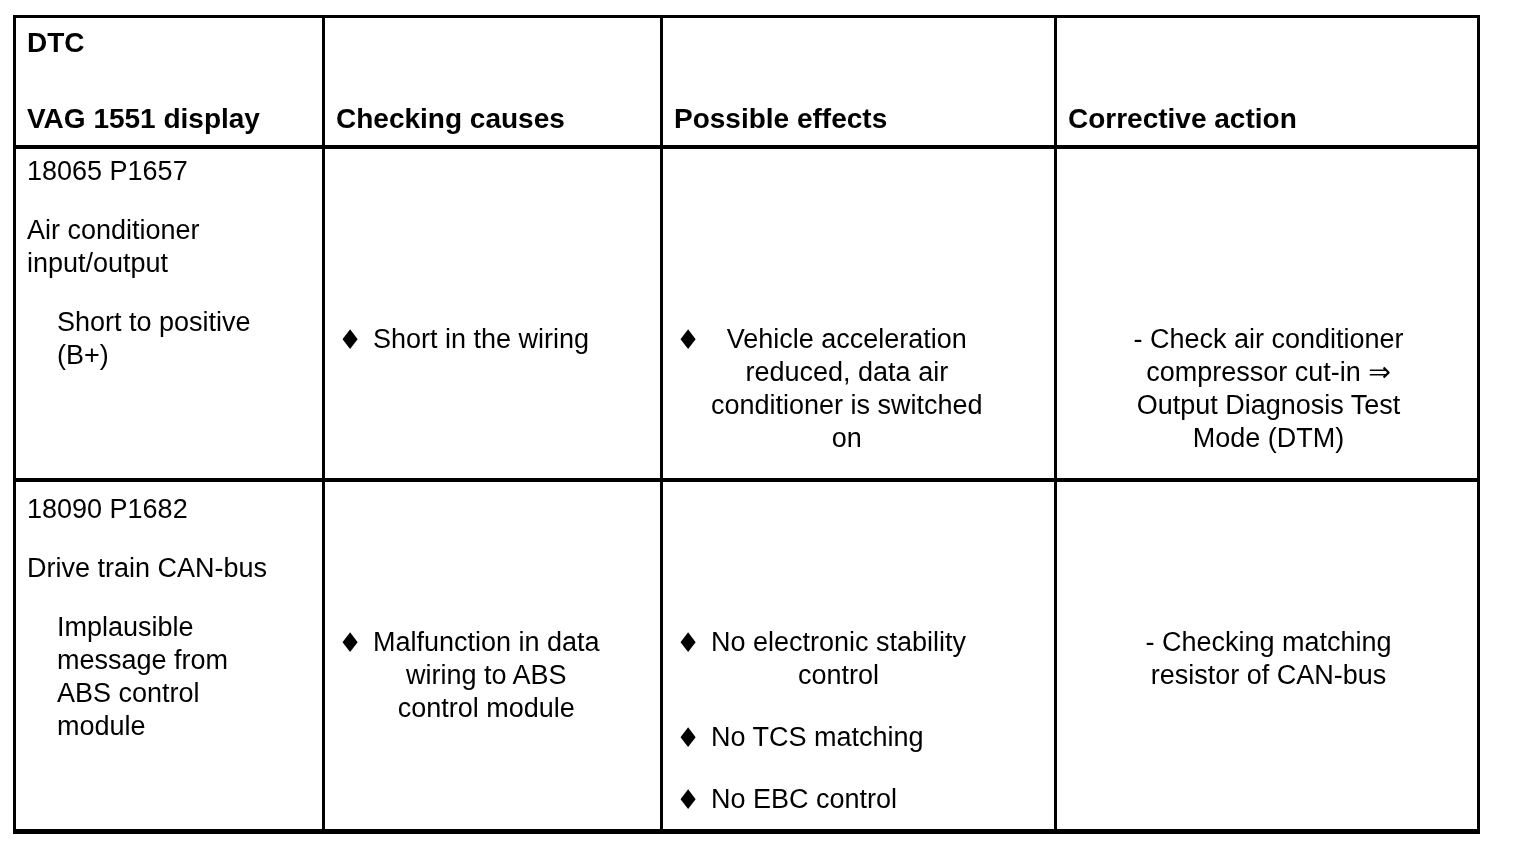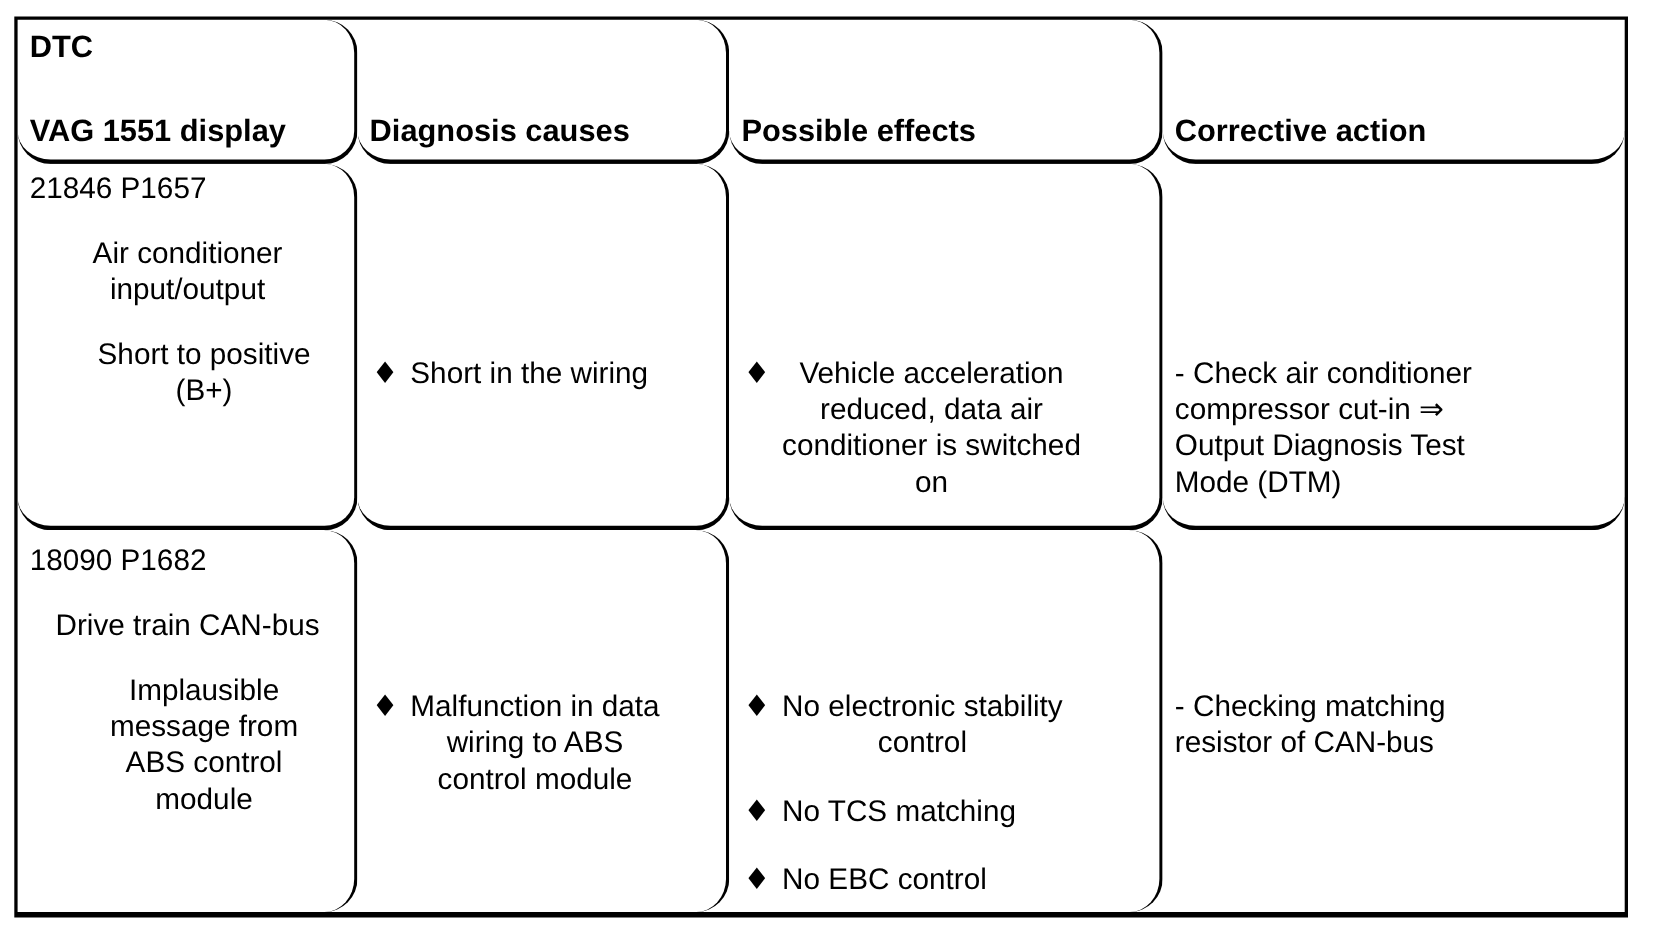--- a/index.html
+++ b/index.html
@@ -33,21 +33,20 @@
     grid-template-rows: 131px 333px 1fr;
     font-size: 27px;
     line-height: 33px;
   }
   .cell {
     box-sizing: border-box;
     border-right: 3px solid #000;
     border-bottom: 4px solid #000;
     padding: 0 8px 0 11px;
     overflow: hidden;
-    border-radius: 30px;
   }
   .lastcol { border-right: none; }
   .lastrow { border-bottom: none; }
 
   .hcell {
     font-weight: bold;
     font-size: 28px;
     display: flex;
     flex-direction: column;
     justify-content: flex-end;
@@ -55,61 +54,61 @@
   }
   .hcell-dtc {
     justify-content: space-between;
     padding-top: 8px;
   }
 
   .para {
     margin: 0;
     white-space: pre-line;
   }
-  .para + .para { margin-top: 26px; text-align: center; }
+  .para + .para { margin-top: 26px; }
   .indent { margin-left: 30px; }
 
   .r1c1 { padding-top: 6px; }
   .r1pad { padding-top: 174px; }
   .r2c1 { padding-top: 11px; }
   .r2pad { padding-top: 144px; }
 
   .bullet-item { display: flex; }
   .bullet-item + .bullet-item { margin-top: 29px; }
   .bullet {
     flex: none;
     width: 35px;
     padding-left: 2px;
     font-family: "DejaVu Sans", sans-serif;
   }
   .bullet-text { white-space: pre-line; text-align: center; }
-  .action-text { white-space: pre-line; }
+  .action-text { white-space: pre-line; text-align: center; }
 </style>
 </head>
 <body>
 
 <div class="page">
   <div class="dtc-table">
 
     <div class="cell hcell hcell-dtc">
       <div>DTC</div>
       <div>VAG 1551 display</div>
     </div>
     <div class="cell hcell">
-      <div>Diagnosis causes</div>
+      <div>Checking causes</div>
     </div>
     <div class="cell hcell">
       <div>Possible effects</div>
     </div>
     <div class="cell hcell lastcol">
       <div>Corrective action</div>
     </div>
 
     <div class="cell r1c1">
-      <p class="para">21846 P1657</p>
+      <p class="para">18065 P1657</p>
       <p class="para">Air conditioner
 input/output</p>
       <p class="para indent">Short to positive
 (B+)</p>
     </div>
     <div class="cell r1pad">
       <div class="bullet-item">
         <span class="bullet">♦</span>
         <span class="bullet-text">Short in the wiring</span>
       </div>

